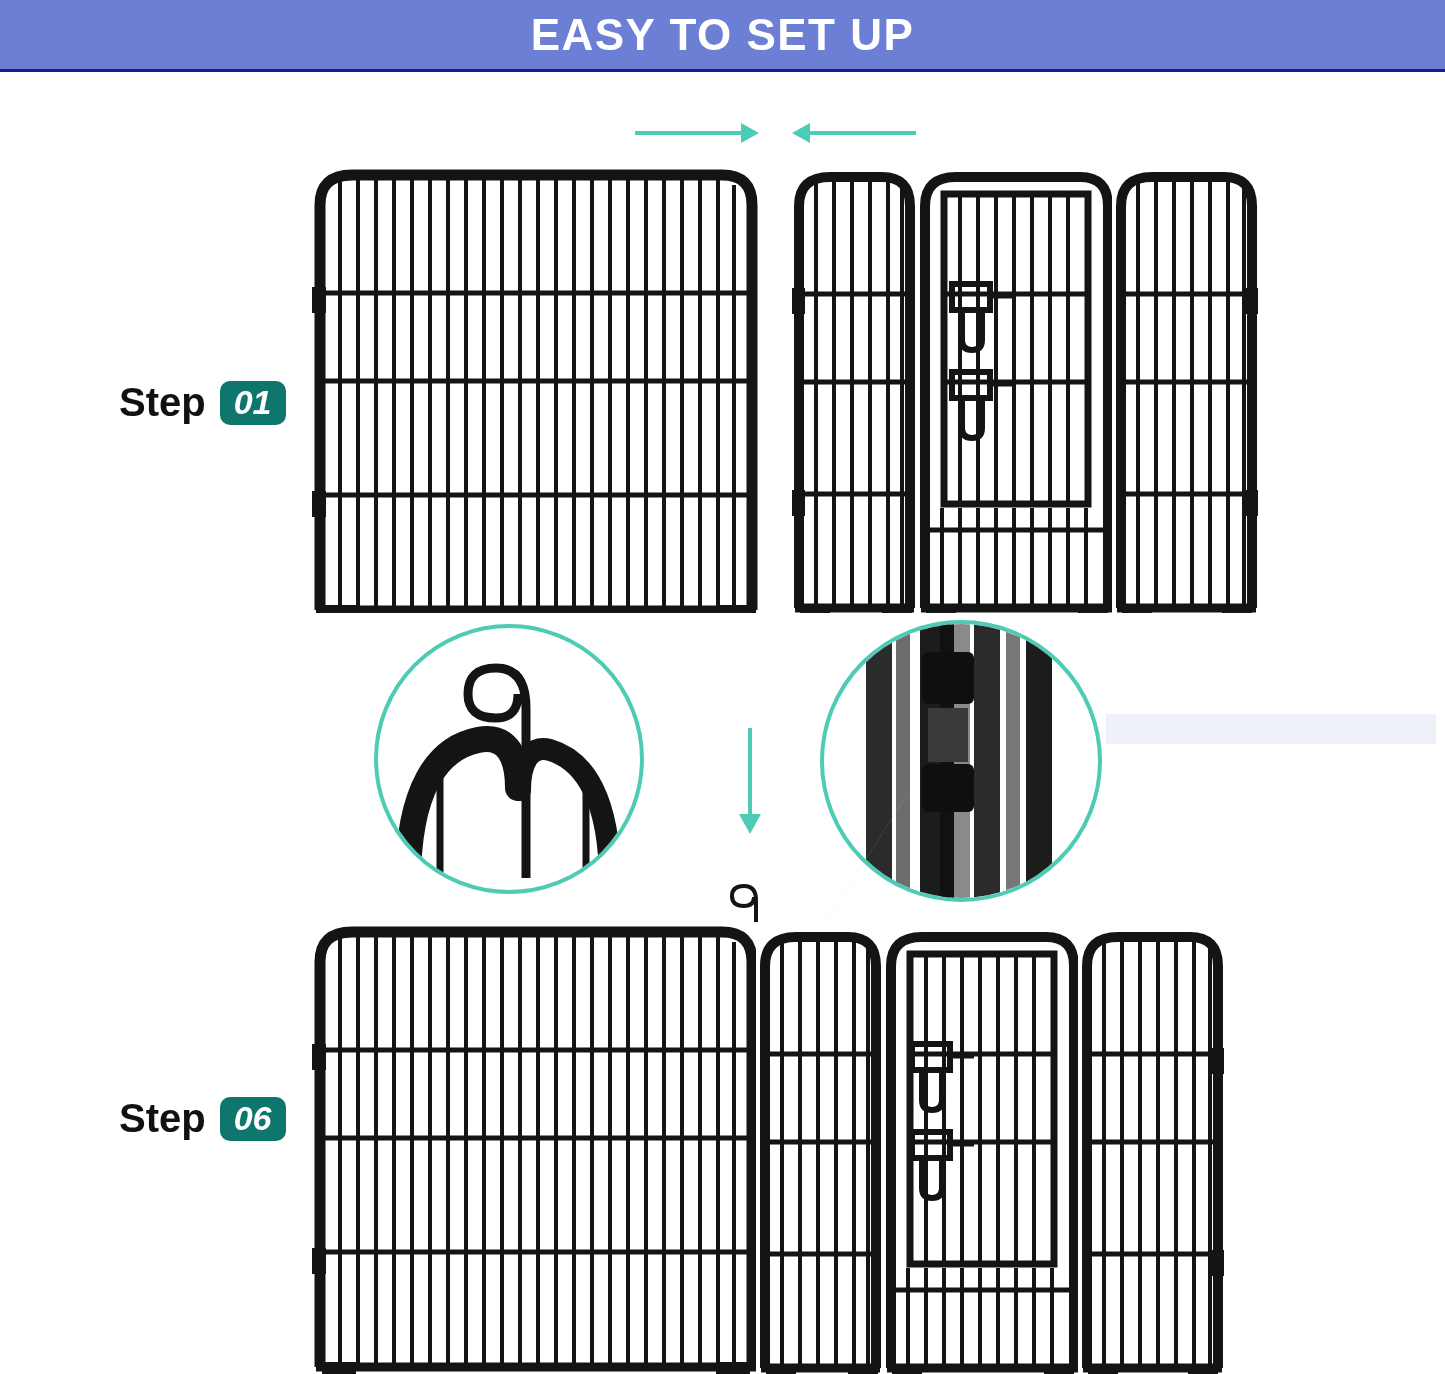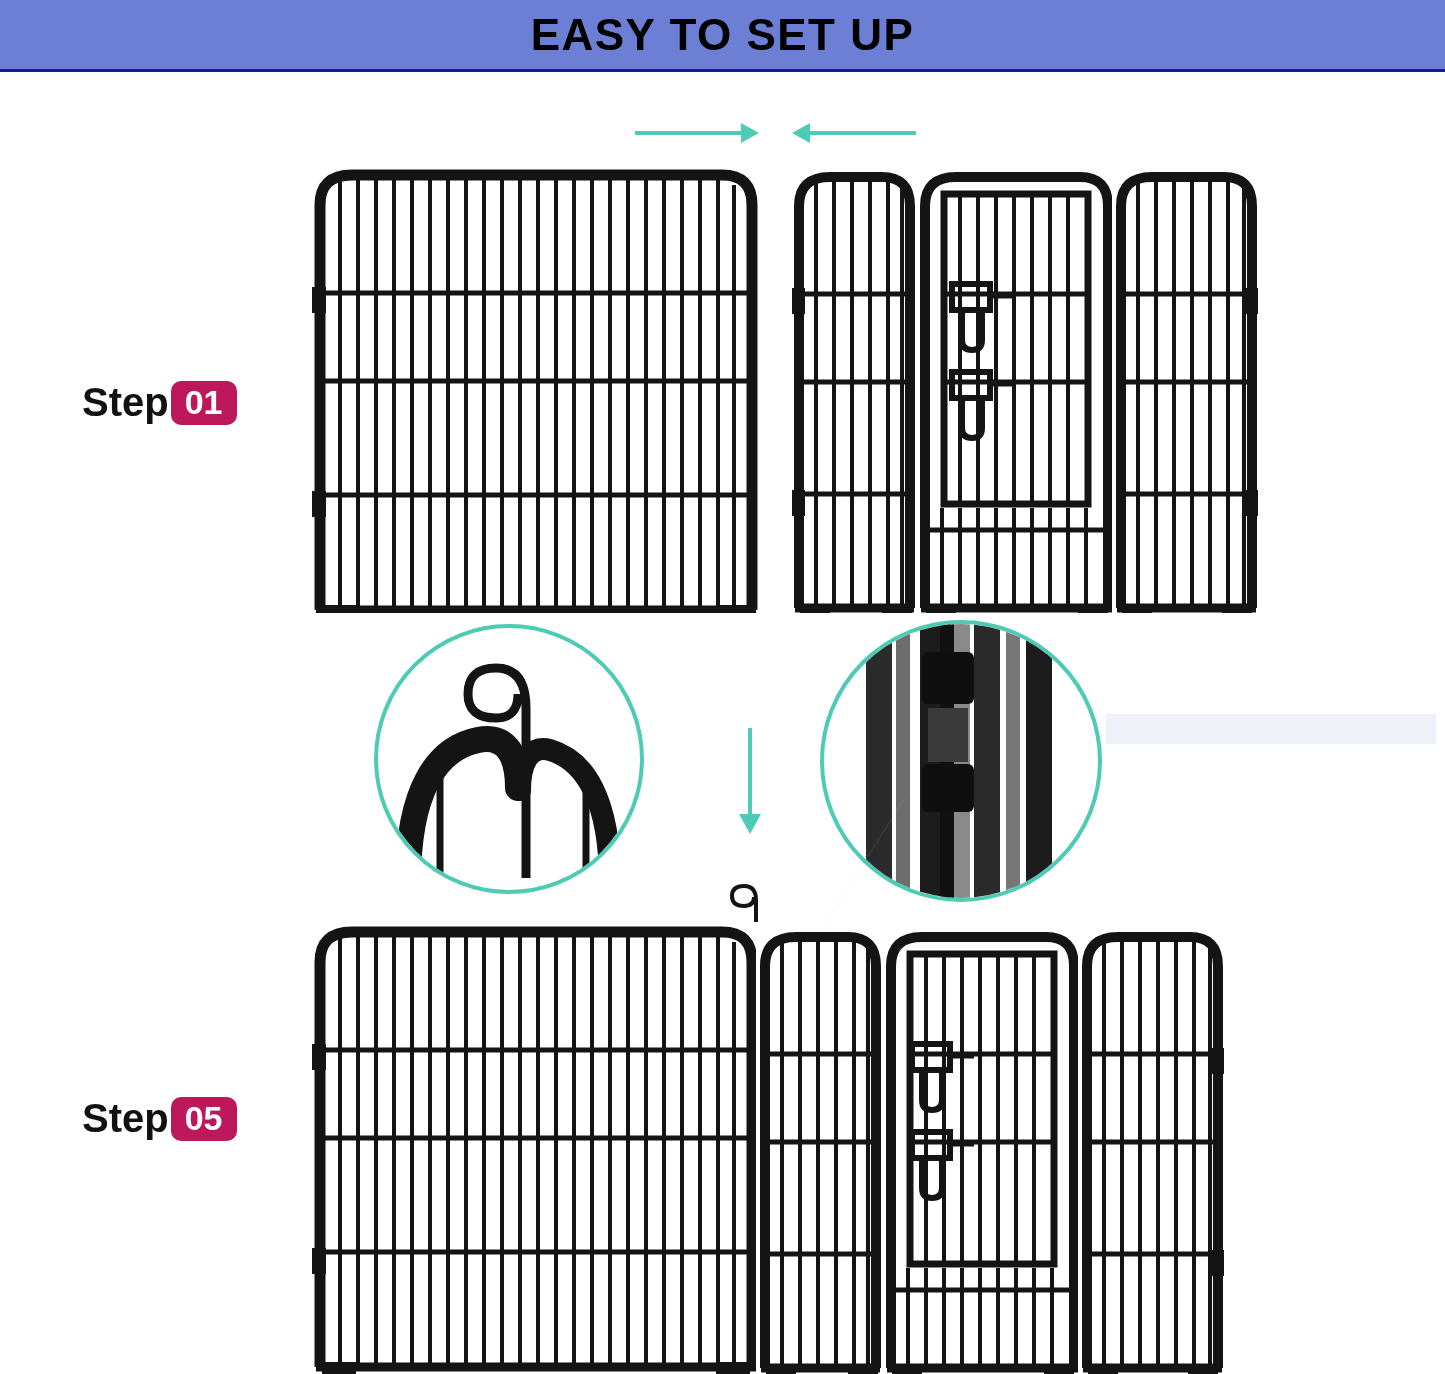--- a/index.html
+++ b/index.html
@@ -22,44 +22,46 @@
     background: #6d7fd4;
     border-bottom: 3px solid #1b1b8f;
     display: flex;
     align-items: center;
     justify-content: center;
   }
   #header-title {
     font-size: 44px;
     font-weight: bold;
     letter-spacing: 1.5px;
-    color: #000000;
+    color: #ffffff;
     font-family: "Liberation Sans", sans-serif;
   }
 
   
   .step-label {
     position: absolute;
     display: flex;
     align-items: center;
-    gap: 2px;
+    gap: 14px;
+    margin-left: 37px;
   }
   .step-word {
     font-size: 40px;
     font-weight: bold;
     color: #111;
   }
   .step-badge {
-    background: #be185d;
+    background: #0f766e;
     color: #ffffff;
     font-size: 34px;
     font-weight: bold;
     border-radius: 10px;
     padding: 4px 14px 6px 14px;
     line-height: 1;
+    font-style: italic;
   }
   #step-01-label { left: 82px; top: 380px; }
   #step-02-label { left: 82px; top: 1096px; }
 
   
   .arrow-h {
     position: absolute;
     height: 4px;
     background: #4ecbb4;
   }
@@ -142,21 +144,21 @@
   <div id="header-title">EASY TO SET UP</div>
 </div>
 
 <div class="step-label" id="step-01-label">
   <span class="step-word">Step</span>
   <span class="step-badge">01</span>
 </div>
 
 <div class="step-label" id="step-02-label">
   <span class="step-word">Step</span>
-  <span class="step-badge">05</span>
+  <span class="step-badge">06</span>
 </div>
 
 <div class="arrow-h right" id="arrow-right-top">
   <span class="head"></span>
 </div>
 <div class="arrow-h left" id="arrow-left-top">
   <span class="head"></span>
 </div>
 
 <div class="panel" id="panel-step1-left" style="left:310px; top:165px;">

